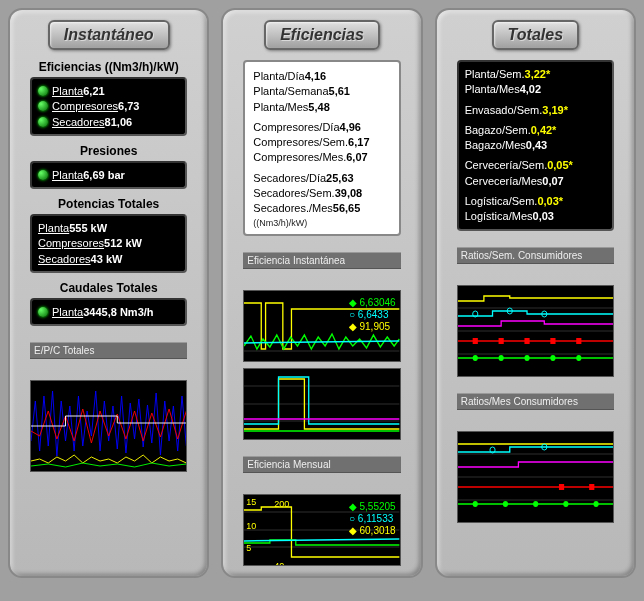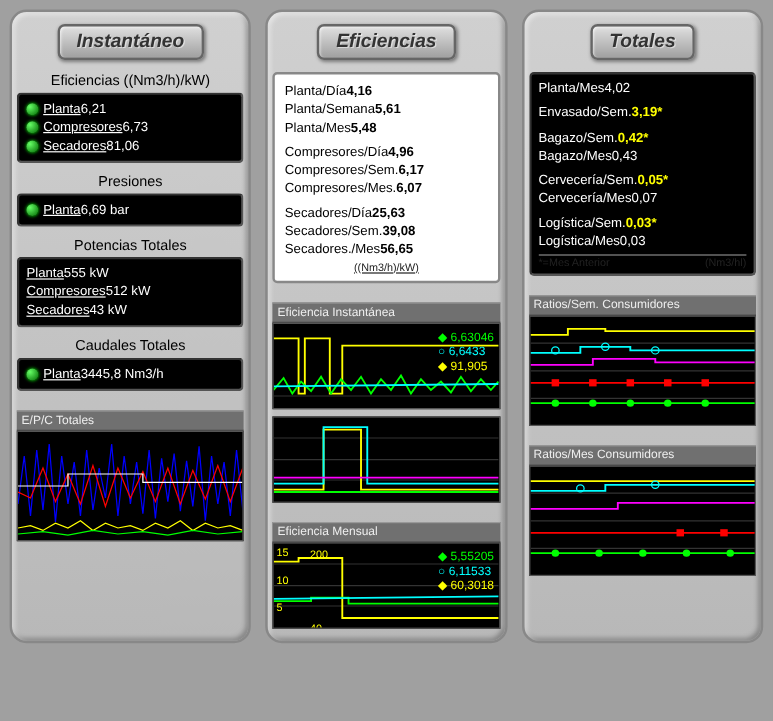--- a/index.html
+++ b/index.html
@@ -10,42 +10,42 @@
     font-size: 11px;
     display: flex;
     gap: 12px;
     width: 644px;
     box-sizing: border-box;
   }
   .panel {
     background: linear-gradient(to bottom, #d0d0d0, #b8b8b8);
     border: 2px solid #888;
     border-radius: 14px;
-    padding: 10px 4px;
+    padding: 10px 20px;
     flex: 1;
     box-shadow: inset 2px 2px 4px rgba(255,255,255,0.5), inset -2px -2px 4px rgba(0,0,0,0.3);
   }
   .panel-title {
     background: linear-gradient(to bottom, #e0e0e0, #a0a0a0);
     border: 2px solid #666;
     border-radius: 6px;
     padding: 4px 14px;
     font-size: 16px;
     font-style: italic;
     font-weight: bold;
     color: #333;
     text-align: center;
     margin: 0 auto 10px auto;
     display: block;
     width: fit-content;
     box-shadow: 1px 1px 3px rgba(0,0,0,0.4), inset 1px 1px 2px rgba(255,255,255,0.6);
     text-shadow: 1px 1px 0 rgba(255,255,255,0.5);
   }
   .section-title {
-    font-weight: normal;
+    font-weight: bold;
     font-size: 12px;
     color: #000;
     text-align: center;
     margin: 8px 0 3px 0;
   }
   .black-box {
     background: #000;
     border: 2px solid #555;
     border-top-color: #333;
     border-left-color: #333;
@@ -73,58 +73,58 @@
     width: 10px;
     height: 10px;
     border-radius: 50%;
     background: radial-gradient(circle at 30% 30%, #6f6, #060);
     display: inline-block;
     margin-right: 4px;
     box-shadow: 0 0 3px #0f0;
     flex-shrink: 0;
   }
   .row-label { display:flex; align-items:center; white-space:nowrap;text-decoration:underline; }
-  .row-value { font-weight: normal; white-space:nowrap; }
+  .row-value { font-weight: bold; white-space:nowrap; }
   .footnote {
     font-size: 9px;
-    text-align: center;
+    text-align: left;
     color: #222;
     margin-top: 2px;
-    text-decoration: underline;
   }
   .chart-label {
     font-size: 10px;
     color: #eee;
     background: #707070;
     padding: 2px 4px;
     margin-top: 16px;
     border-top: 1px solid #999;
     border-bottom: 1px solid #555;
   }
   .chart-box {
     background: #000;
     border: 1px solid #555;
     height: 70px;
     position: relative;
     overflow: hidden;
+    margin-top: 21px;
   }
   .chart-box.tall { height: 90px; }
   .legend {
     position: absolute;
     right: 4px;
     top: 6px;
     font-size: 10px;
     text-align: left;
   }
   .legend div { line-height: 1.2; }
   .lg-g { color: #0f0; }
   .lg-c { color: #0ff; }
   .lg-y { color: #ff0; }
   .yellow-val { color: #ff0; font-weight: bold; }
-  .white-val { color: #fff; font-weight: normal; }
+  .white-val { color: #fff; font-weight: bold; }
   .footnote-row { display:flex; justify-content:space-between; font-size:9px; color:#222; border-top:1px solid #888; margin-top:4px; padding-top:1px;}
   .gap { height:4px; }
   svg { display:block; }
 </style>
 </head>
 <body>
 
 <div class="panel">
   <div class="panel-title">Instantáneo</div>
 
@@ -314,20 +314,24 @@
       <div class="lg-y">◆ <span>60,3018</span></div>
     </div>
   </div>
 </div>
 
 <div class="panel">
   <div class="panel-title">Totales</div>
 
   <div class="black-box" id="ratios-box">
 
+    <div class="row">
+        <span>Planta/Sem.</span>
+        <span class="yellow-val">3,22*</span>
+      </div>
       <div class="row">
         <span>Planta/Mes</span>
         <span class="white-val">4,02</span>
       </div>
       <div class="gap"></div>
       <div class="row">
         <span>Envasado/Sem.</span>
         <span class="yellow-val">3,19*</span>
       </div>
       <div class="gap"></div>
@@ -350,24 +354,20 @@
       </div>
       <div class="gap"></div>
       <div class="row">
         <span>Logística/Sem.</span>
         <span class="yellow-val">0,03*</span>
       </div>
       <div class="row">
         <span>Logística/Mes</span>
         <span class="white-val">0,03</span>
       </div>
-      <div class="footnote-row">
-      <span>*=Mes Anterior</span>
-      <span>(Nm3/hl)</span>
-    </div>
   </div>
 
   <div class="chart-label">Ratios/Sem. Consumidores</div>
   <div class="chart-box tall">
     <svg width="100%" height="100%" viewBox="0 0 180 90" preserveAspectRatio="none">
       <g stroke="#333">
           <line x1="0" y1="22" x2="180" y2="22"></line>
           <line x1="0" y1="45" x2="180" y2="45"></line>
           <line x1="0" y1="68" x2="180" y2="68"></line>
         </g>

